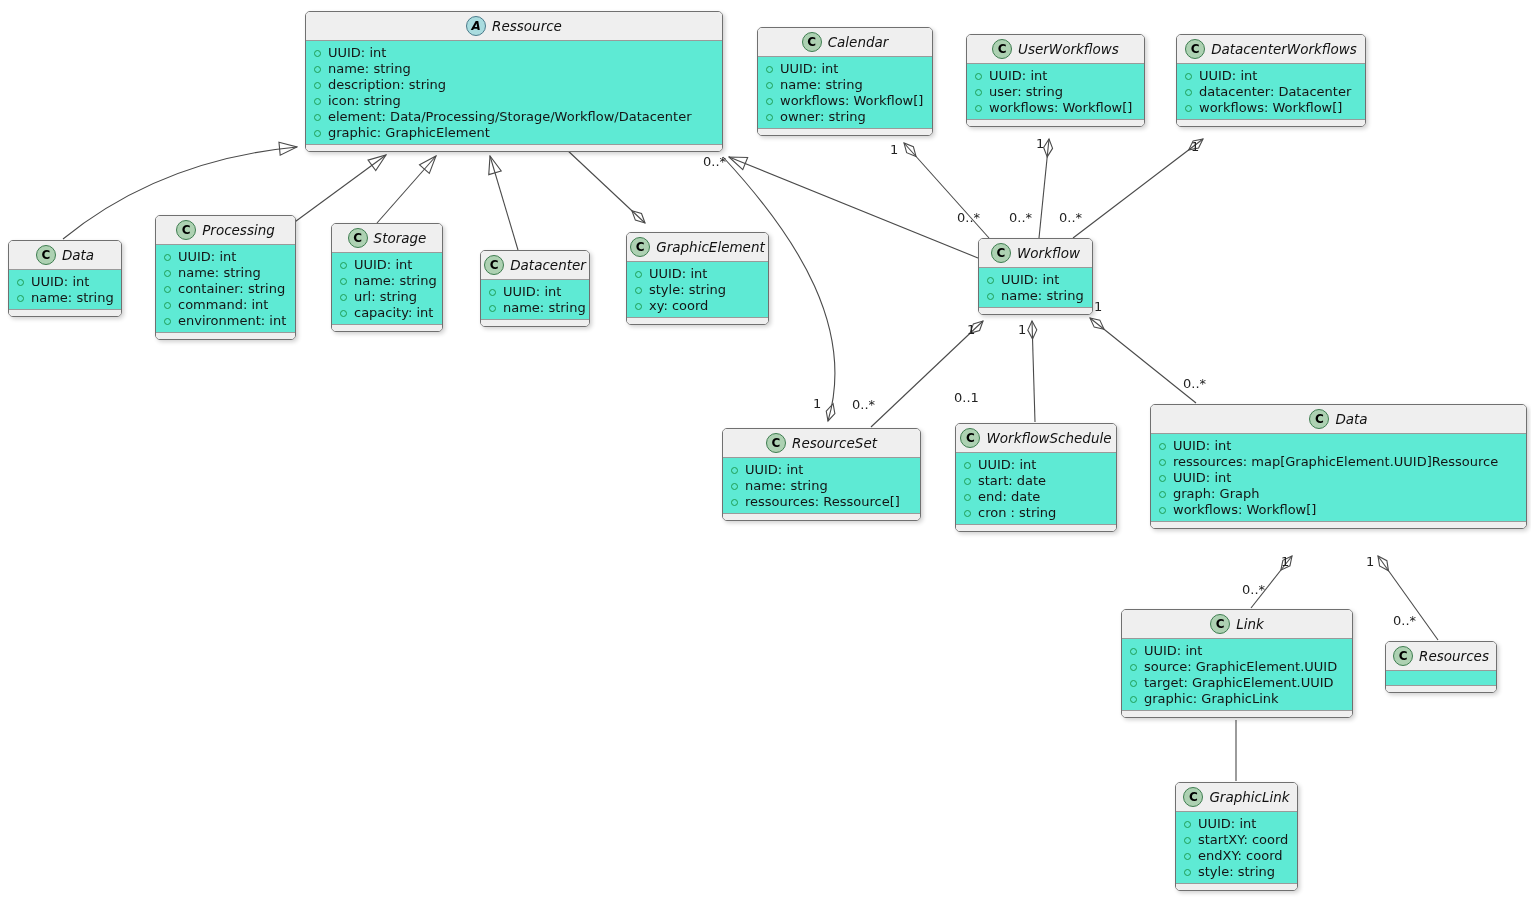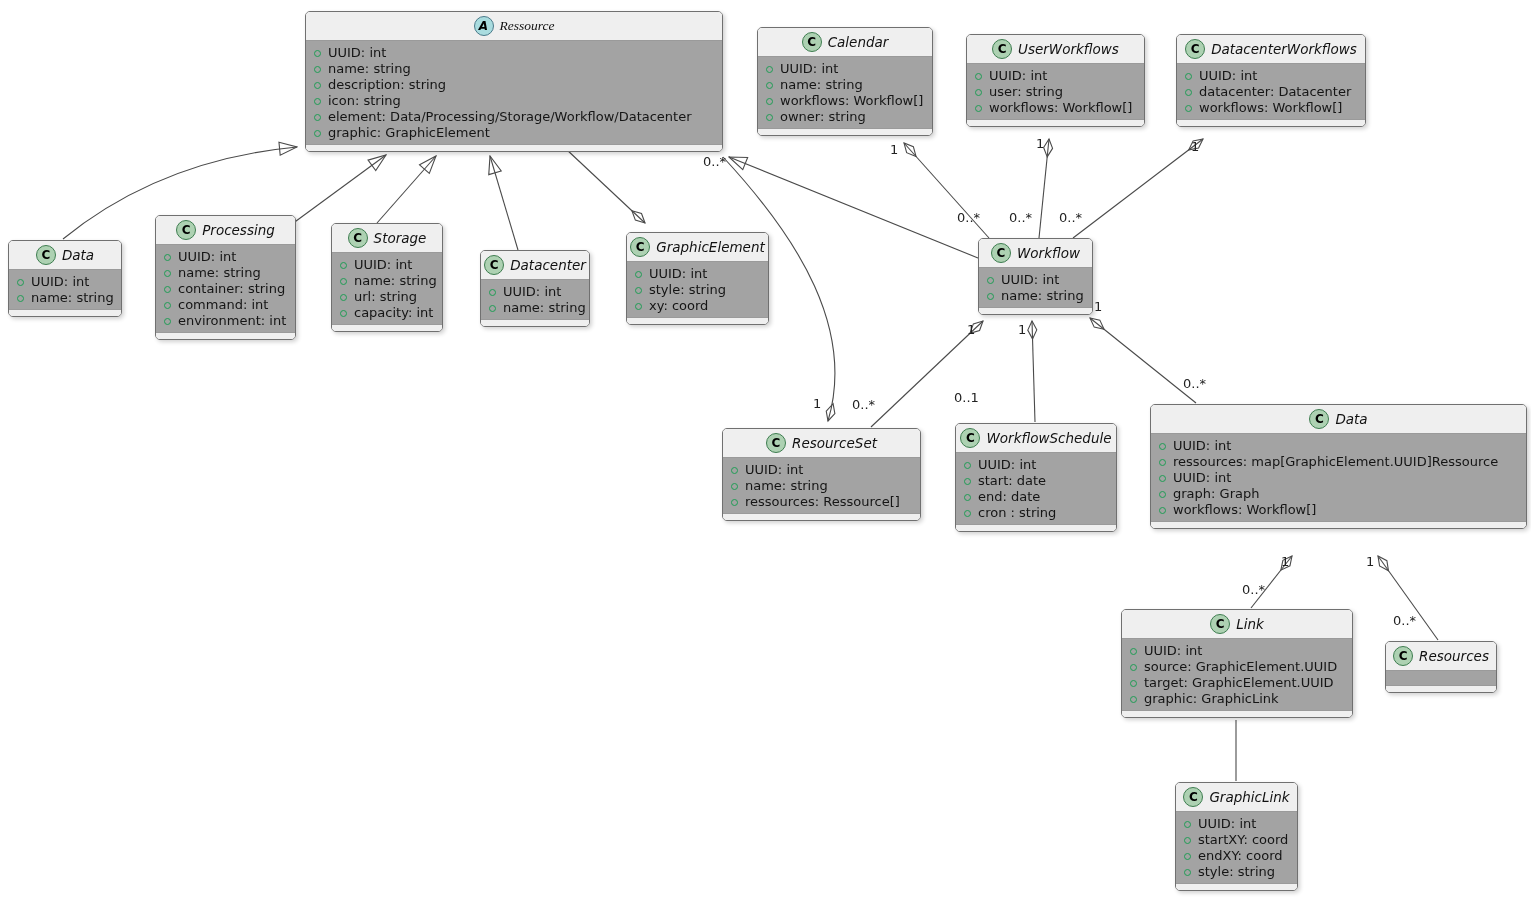--- a/index.html
+++ b/index.html
@@ -12,22 +12,22 @@
   .uml-class{position:absolute;background:#fbfbfb;border:1px solid #707070;border-radius:5px;
              box-shadow:2px 2px 4px rgba(0,0,0,0.18);}
   .uml-title{display:flex;align-items:center;justify-content:center;gap:6px;
              padding:3px 6px;background:#efefef;border-bottom:1px solid #9a9a9a;
              border-radius:4px 4px 0 0;min-height:22px;white-space:nowrap;}
   .uml-circle{width:18px;height:18px;border-radius:50%;display:flex;align-items:center;
               justify-content:center;font-size:12px;font-weight:bold;color:#000;flex:0 0 18px;}
   .c-class .uml-circle{background:#ADD1B2;border:1px solid #3e7d50;}
   .c-abstract .uml-circle{background:#A9DCDF;border:1px solid #4a7a8a;font-style:italic;}
   .uml-name{font-size:13.5px;color:#111;font-style:italic;}
-  .c-abstract .uml-name{font-style:italic;font-family:Liberation Serif, serif;}
-  .uml-attrs{padding:4px 18px 3px 8px;background:#a3a3a3;min-height:7px;}
+  .c-abstract .uml-name{font-style:italic;}
+  .uml-attrs{padding:4px 18px 3px 8px;background:#5eead4;min-height:7px;}
   .attr{display:flex;align-items:center;gap:7px;line-height:16px;font-size:13px;
         color:#151515;white-space:nowrap;}
   .dot{width:7px;height:7px;border:1.5px solid #1f9d55;border-radius:50%;
        flex:0 0 7px;background:transparent;box-sizing:border-box;}
   .uml-footer{height:6px;background:#efefef;border-top:1px solid #9a9a9a;border-radius:0 0 4px 4px;}
   .mult{position:absolute;font-size:13px;color:#222;line-height:14px;}
 </style>
 </head>
 <body>
 

